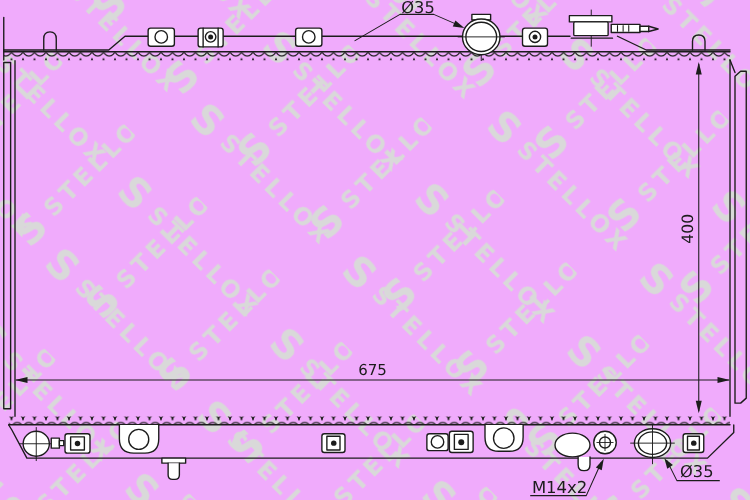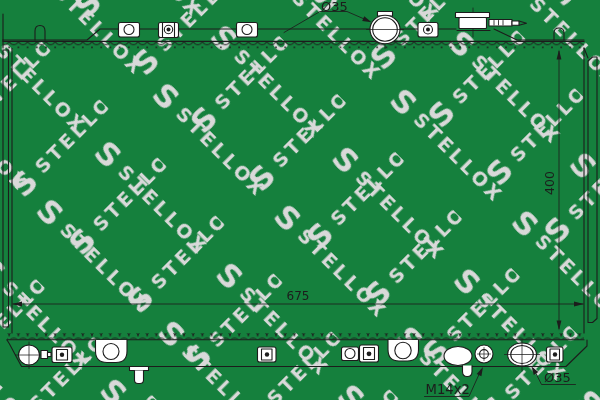--- a/index.html
+++ b/index.html
@@ -1,16 +1,16 @@
 <!DOCTYPE html>
 <html><head>
 <meta charset="utf-8">
 <style>
   html,body{margin:0;padding:0;background:#ffffff;}
-  .stage{position:relative;width:600px;height:400px;background:#15803d;overflow:hidden;
+  .stage{position:relative;width:600px;height:400px;background:#f0abfc;overflow:hidden;
          font-family:"DejaVu Sans",sans-serif;}
   svg{display:block;}
   text{font-family:"DejaVu Sans",sans-serif;}
 </style>
 </head>
 <body>
 
 <div class="stage">
 <svg width="600" height="400" viewBox="0 0 600 400">
 

